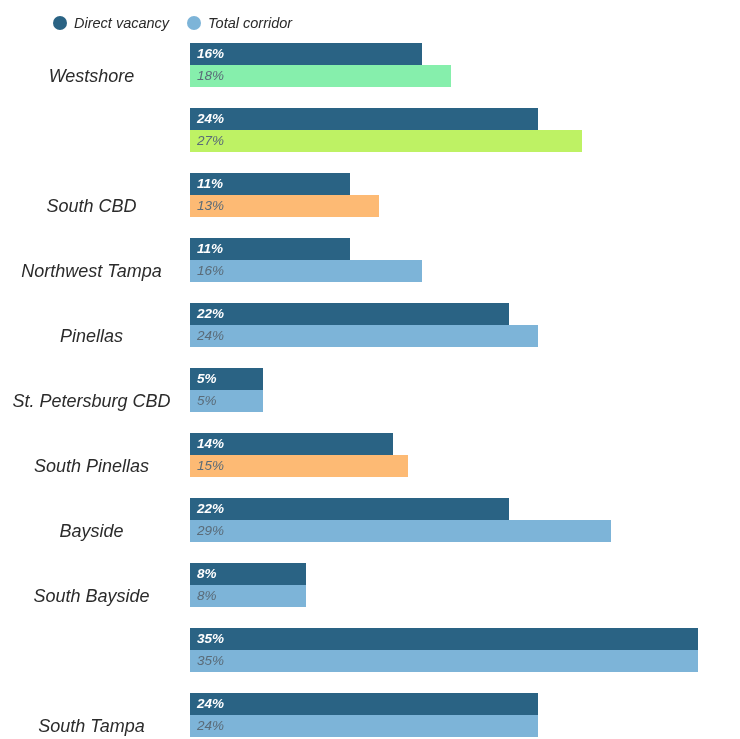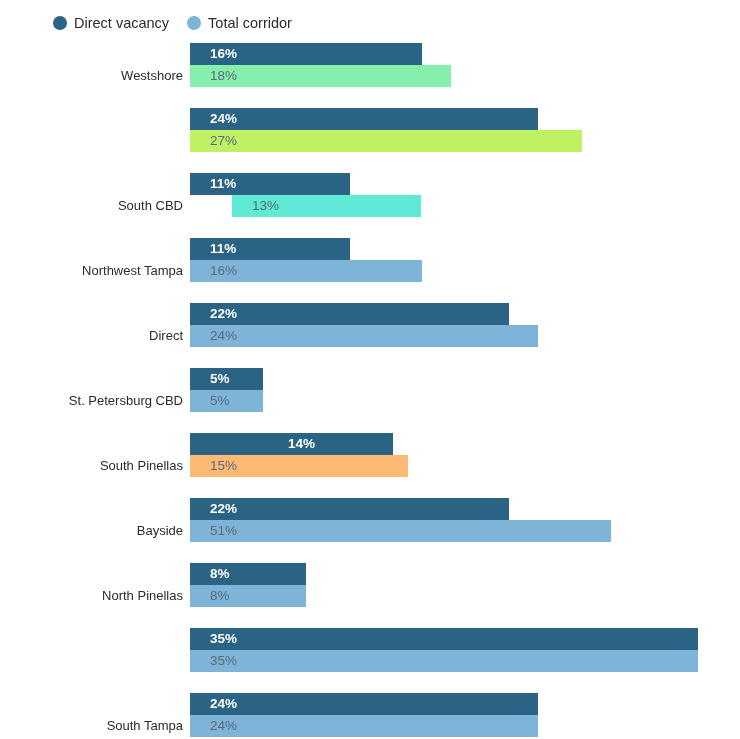--- a/index.html
+++ b/index.html
@@ -13,20 +13,21 @@
     overflow: hidden;
     font-family: "Liberation Sans", sans-serif;
     color: #2b2b2b;
     position: relative;
   }
 
   #chart-root {
     position: relative;
     width: 632px;
     height: 739px;
+    font-style: italic;
   }
 
   
   .legend {
     position: absolute;
     left: 53px;
     top: 12px;
     display: flex;
     align-items: center;
     gap: 18px;
@@ -61,25 +62,25 @@
 
   .row {
     position: relative;
     height: 65px;
   }
 
   .row-label {
     position: absolute;
     left: 0;
     width: 183px;
-    text-align: right;
+    text-align: center;
     top: 16px;
     height: 44px;
     line-height: 44px;
-    font-size: 13px;
+    font-size: 18px;
     color: #2b2b2b;
     white-space: nowrap;
     overflow: hidden;
   }
 
   .bars {
     position: absolute;
     left: 190px;
     top: 5px;
     right: 0;
@@ -92,21 +93,21 @@
     align-items: center;
     box-sizing: border-box;
   }
   .bar-direct {
     background: #2a6384;
   }
   .bar-total {
     background: #7db4d8;
   }
   .bar-value {
-    padding-left: 20px;
+    padding-left: 7px;
     font-size: 13.5px;
     line-height: 1;
     white-space: nowrap;
   }
   .bar-direct .bar-value {
     color: #ffffff;
     font-weight: bold;
   }
   .bar-total .bar-value {
     color: #5a6b78;
@@ -150,38 +151,38 @@
             <span class="bar-value">27%</span>
           </div>
         </div>
       </div>
       <div class="row">
         <div class="row-label">South CBD</div>
         <div class="bars">
           <div class="bar bar-direct" style="width: 159.5px; background: rgb(42, 99, 132);">
             <span class="bar-value">11%</span>
           </div>
-          <div class="bar bar-total" style="width: 188.5px; background: #5eead4; margin-left: 42px;">
+          <div class="bar bar-total" style="width: 188.5px; background: #fdba74;">
             <span class="bar-value">13%</span>
           </div>
         </div>
       </div>
       <div class="row">
         <div class="row-label">Northwest Tampa</div>
         <div class="bars">
           <div class="bar bar-direct" style="width: 159.5px; background: rgb(42, 99, 132);">
             <span class="bar-value">11%</span>
           </div>
           <div class="bar bar-total" style="width: 232px; background: rgb(125, 180, 216);">
             <span class="bar-value">16%</span>
           </div>
         </div>
       </div>
       <div class="row">
-        <div class="row-label">Direct</div>
+        <div class="row-label">Pinellas</div>
         <div class="bars">
           <div class="bar bar-direct" style="width: 319px; background: rgb(42, 99, 132);">
             <span class="bar-value">22%</span>
           </div>
           <div class="bar bar-total" style="width: 348px; background: rgb(125, 180, 216);">
             <span class="bar-value">24%</span>
           </div>
         </div>
       </div>
       <div class="row">
@@ -191,41 +192,41 @@
             <span class="bar-value">5%</span>
           </div>
           <div class="bar bar-total" style="width: 72.5px; background: rgb(125, 180, 216);">
             <span class="bar-value">5%</span>
           </div>
         </div>
       </div>
       <div class="row">
         <div class="row-label">South Pinellas</div>
         <div class="bars">
-          <div class="bar bar-direct" style="width: 203px; background: rgb(42, 99, 132); justify-content: center;">
+          <div class="bar bar-direct" style="width: 203px; background: rgb(42, 99, 132);">
             <span class="bar-value">14%</span>
           </div>
           <div class="bar bar-total" style="width: 217.5px; background: #fdba74;">
             <span class="bar-value">15%</span>
           </div>
         </div>
       </div>
       <div class="row">
         <div class="row-label">Bayside</div>
         <div class="bars">
           <div class="bar bar-direct" style="width: 319px; background: rgb(42, 99, 132);">
             <span class="bar-value">22%</span>
           </div>
           <div class="bar bar-total" style="width: 420.5px; background: rgb(125, 180, 216);">
-            <span class="bar-value">51%</span>
-          </div>
-        </div>
-      </div>
-      <div class="row">
-        <div class="row-label">North Pinellas</div>
+            <span class="bar-value">29%</span>
+          </div>
+        </div>
+      </div>
+      <div class="row">
+        <div class="row-label">South Bayside</div>
         <div class="bars">
           <div class="bar bar-direct" style="width: 116px; background: rgb(42, 99, 132);">
             <span class="bar-value">8%</span>
           </div>
           <div class="bar bar-total" style="width: 116px; background: rgb(125, 180, 216);">
             <span class="bar-value">8%</span>
           </div>
         </div>
       </div>
       <div class="row">

